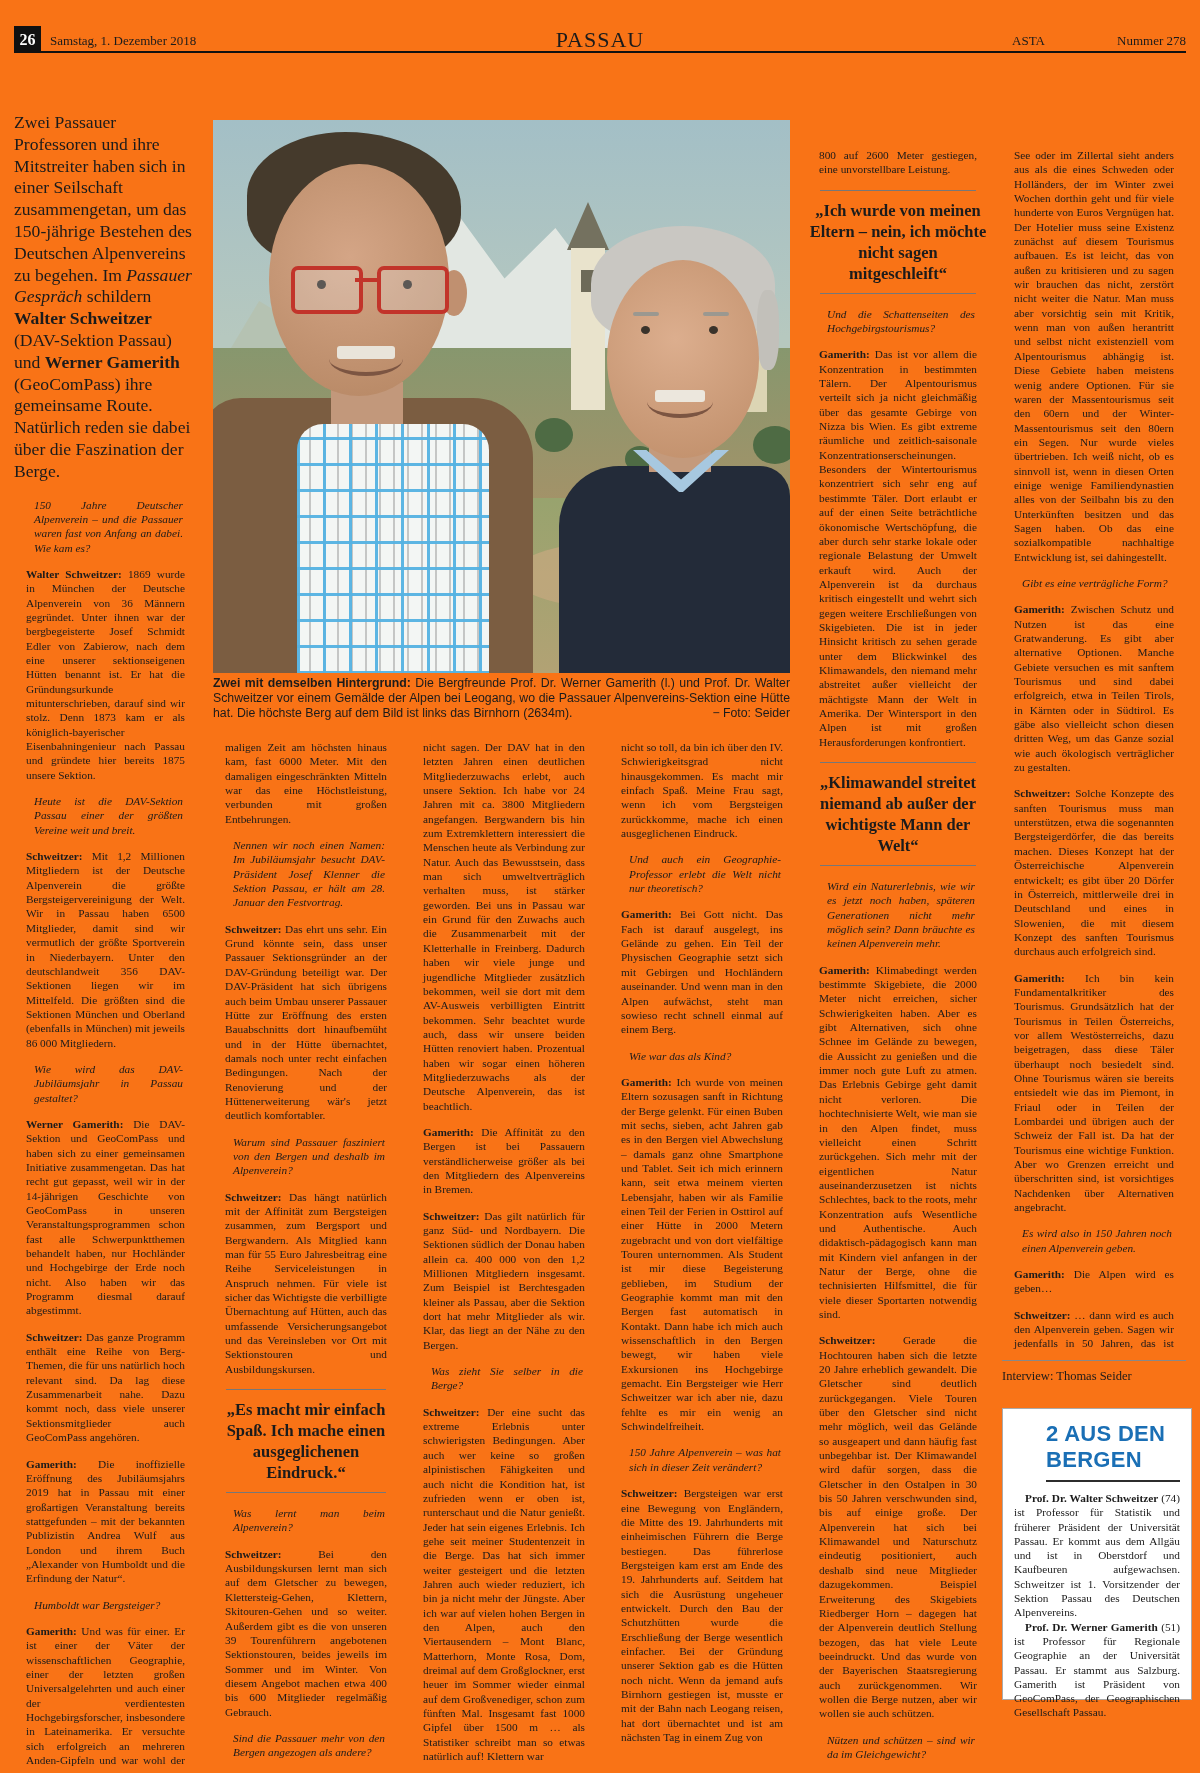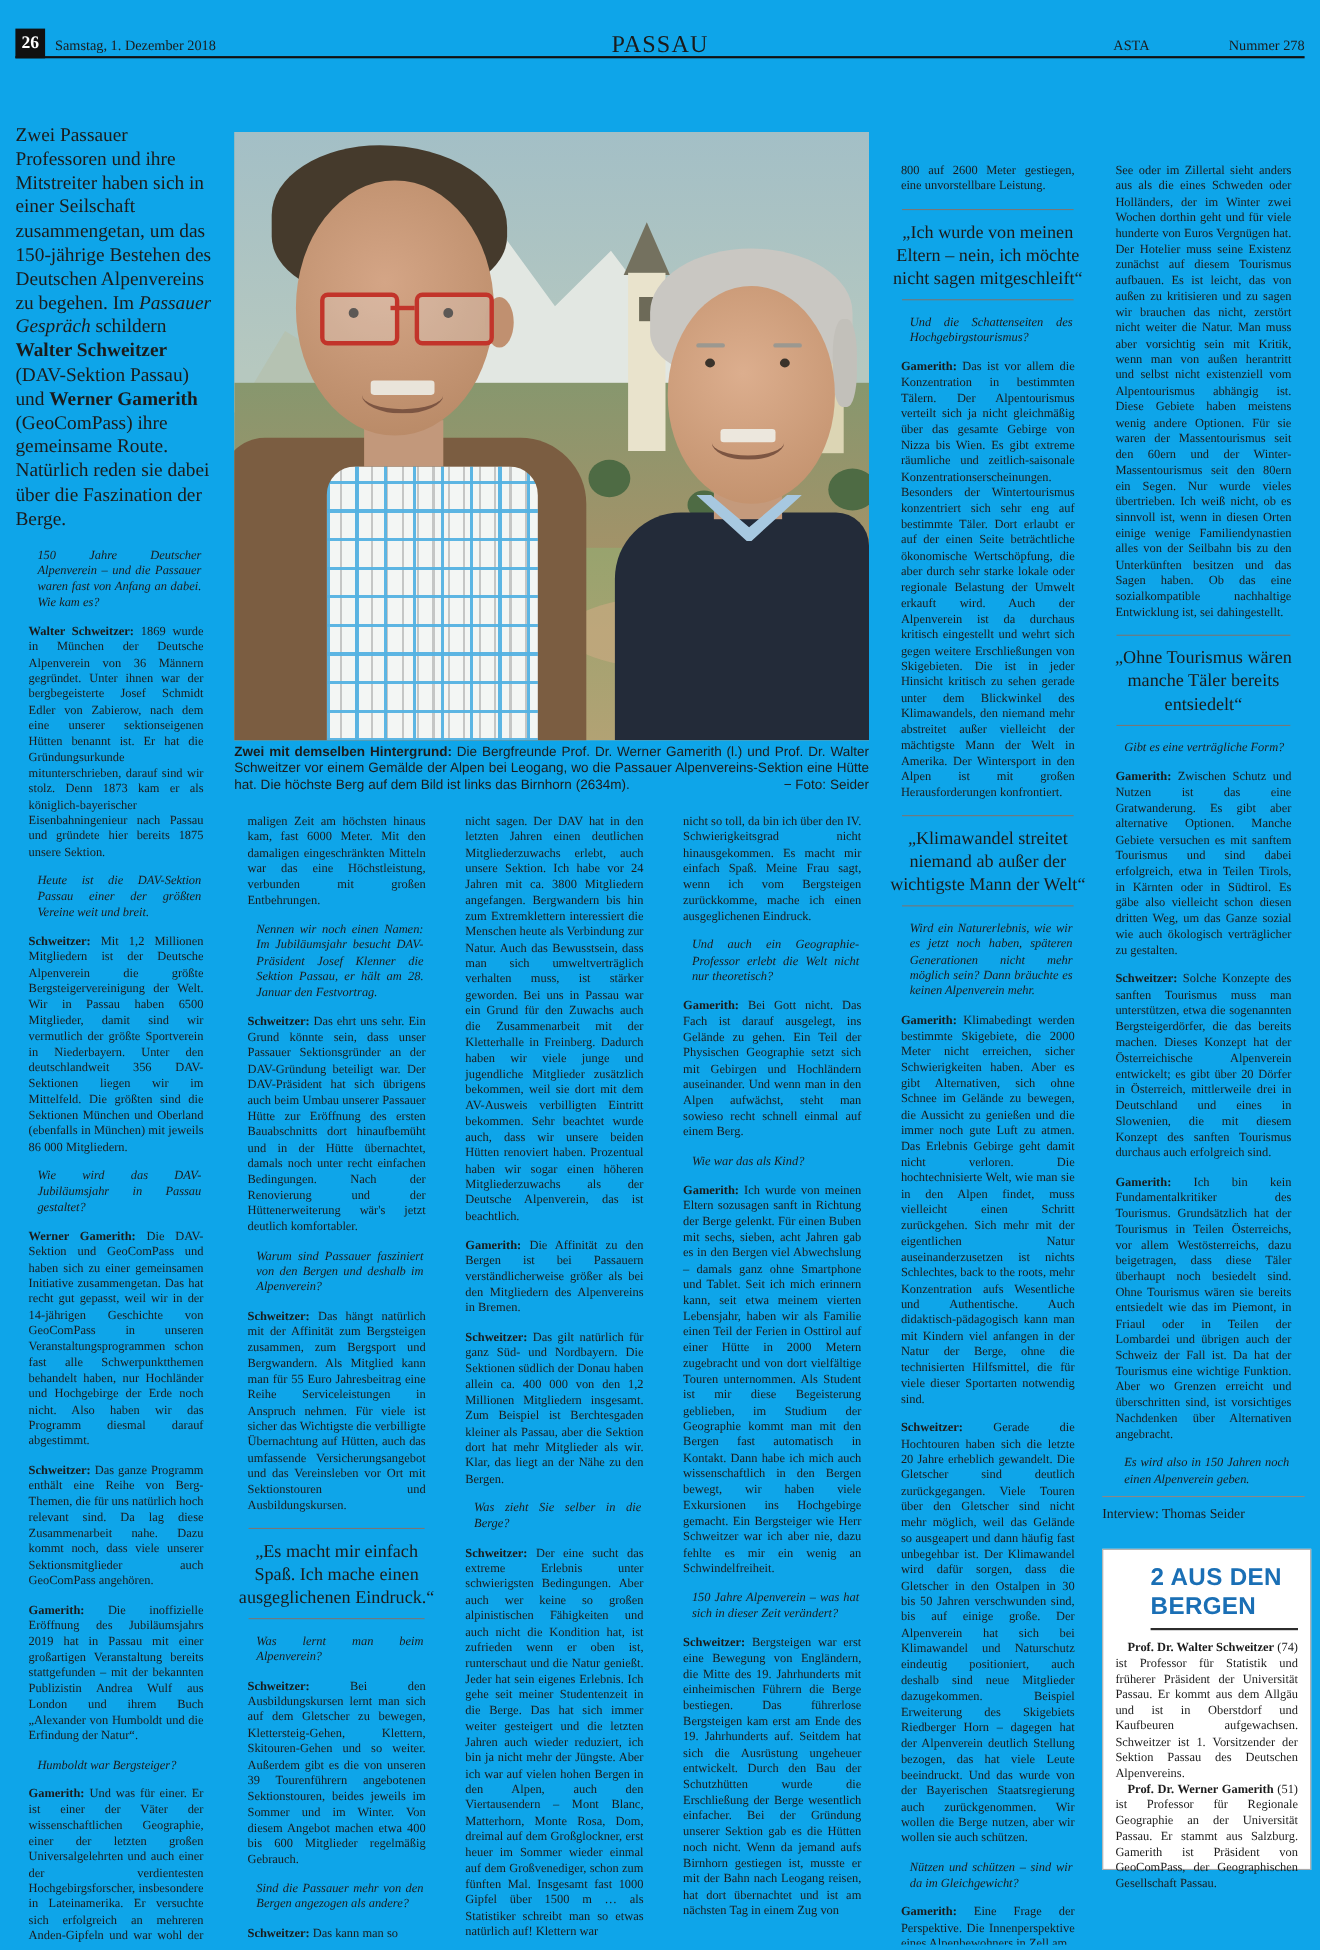--- a/index.html
+++ b/index.html
@@ -1,37 +1,37 @@
 <!DOCTYPE html>
 <html lang="de"><head>
 <meta charset="utf-8">
 <style>
   html,body{margin:0;padding:0;background:#e8e8e8;}
-  #page{position:relative;width:1200px;height:1773px;background:#0ea5e9;margin:0 auto;
+  #page{position:relative;width:1200px;height:1773px;background:#f97316;margin:0 auto;
         font-family:"Liberation Serif",serif;color:#1b1b1b;overflow:hidden;}
   
   .hdr-rule{position:absolute;left:14px;right:14px;top:51px;border-top:2px solid #111;}
   .pagenum{position:absolute;left:14px;top:26px;width:27px;height:27px;background:#111;color:#fff;
            font-size:16px;font-weight:bold;display:flex;align-items:center;justify-content:center;}
   .hdr-date{position:absolute;left:50px;top:33px;font-size:13px;}
   .hdr-section{position:absolute;left:0;right:0;top:27px;text-align:center;font-size:22px;letter-spacing:1px;}
   .hdr-edition{position:absolute;right:155px;top:33px;font-size:13px;}
   .hdr-issue{position:absolute;right:14px;top:33px;font-size:13px;}
   
   .headline{position:absolute;left:213px;top:56px;width:620px;text-align:center;
             font-size:45px;font-weight:bold;letter-spacing:.5px;}
   
   .col{position:absolute;overflow:hidden;text-align:justify;font-size:11.3px;line-height:14.35px;
        hyphens:auto;-webkit-hyphens:auto;}
   .col p{margin:12px;}
   .col p.q{font-style:italic;margin-top:9px;padding-left:8px;padding-right:2px;}
   .col p.a b{font-weight:bold;}
   .pullquote{margin:13px 0;text-align:center;}
   .pqrule{border-top:1px solid #777;width:86%;margin:7px auto;}
-  .pqtext{font-size:16.5px;line-height:21px;font-weight:normal;padding:2px 2px;}
+  .pqtext{font-size:16.5px;line-height:21px;font-weight:bold;padding:2px 2px;}
   
   .intro{font-size:17.6px;line-height:21.8px;text-align:left;margin-bottom:15px;hyphens:none;}
   
   .photo{position:absolute;left:213px;top:120px;width:577px;height:553px;overflow:hidden;background:#9db6ac;}
   .photo *{position:absolute;}
   .p-sky{left:0;top:0;width:577px;height:255px;background:linear-gradient(180deg,#a3bfc6,#b6c8bf 85%);}
   .p-peaks2{left:0;top:118px;width:577px;height:140px;background:#b5c2b2;
             clip-path:polygon(0 100%,8% 45%,20% 75%,33% 30%,47% 70%,62% 35%,78% 72%,92% 40%,100% 100%);}
   .p-peaks{left:88px;top:66px;width:424px;height:168px;background:#e2e7e2;
            clip-path:polygon(0 100%,12% 35%,22% 62%,35% 10%,48% 55%,60% 25%,72% 65%,85% 30%,100% 100%);}
@@ -226,25 +226,20 @@
         <div class="pqrule"></div>
       </div>
       <p class="q">Wird ein Naturerlebnis, wie wir es jetzt noch haben, späteren Generationen nicht mehr möglich sein? Dann bräuchte es keinen Alpenverein mehr.</p>
       <p class="a"><b>Gamerith: </b>Klimabedingt werden bestimmte Skigebiete, die 2000 Meter nicht erreichen, sicher Schwierigkeiten haben. Aber es gibt Alternativen, sich ohne Schnee im Gelände zu bewegen, die Aussicht zu genießen und die immer noch gute Luft zu atmen. Das Erlebnis Gebirge geht damit nicht verloren. Die hochtechnisierte Welt, wie man sie in den Alpen findet, muss vielleicht einen Schritt zurückgehen. Sich mehr mit der eigentlichen Natur auseinanderzusetzen ist nichts Schlechtes, back to the roots, mehr Konzentration aufs Wesentliche und Authentische. Auch didaktisch-pädagogisch kann man mit Kindern viel anfangen in der Natur der Berge, ohne die technisierten Hilfsmittel, die für viele dieser Sportarten notwendig sind.</p>
       <p class="a"><b>Schweitzer: </b>Gerade die Hochtouren haben sich die letzte 20 Jahre erheblich gewandelt. Die Gletscher sind deutlich zurückgegangen. Viele Touren über den Gletscher sind nicht mehr möglich, weil das Gelände so ausgeapert und dann häufig fast unbegehbar ist. Der Klimawandel wird dafür sorgen, dass die Gletscher in den Ostalpen in 30 bis 50 Jahren verschwunden sind, bis auf einige große. Der Alpenverein hat sich bei Klimawandel und Naturschutz eindeutig positioniert, auch deshalb sind neue Mitglieder dazugekommen. Beispiel Erweiterung des Skigebiets Riedberger Horn – dagegen hat der Alpenverein deutlich Stellung bezogen, das hat viele Leute beeindruckt. Und das wurde von der Bayerischen Staatsregierung auch zurückgenommen. Wir wollen die Berge nutzen, aber wir wollen sie auch schützen.</p>
       <p class="q">Nützen und schützen – sind wir da im Gleichgewicht?</p>
       <p class="a"><b>Gamerith: </b>Eine Frage der Perspektive. Die Innenperspektive eines Alpenbewohners in Zell am</p>
     </div>
   <div class="col" style="left:1002px;top:136px;width:184px;height:1218px;">
       <p class="a">See oder im Zillertal sieht anders aus als die eines Schweden oder Holländers, der im Winter zwei Wochen dorthin geht und für viele hunderte von Euros Vergnügen hat. Der Hotelier muss seine Existenz zunächst auf diesem Tourismus aufbauen. Es ist leicht, das von außen zu kritisieren und zu sagen wir brauchen das nicht, zerstört nicht weiter die Natur. Man muss aber vorsichtig sein mit Kritik, wenn man von außen herantritt und selbst nicht existenziell vom Alpentourismus abhängig ist. Diese Gebiete haben meistens wenig andere Optionen. Für sie waren der Massentourismus seit den 60ern und der Winter-Massentourismus seit den 80ern ein Segen. Nur wurde vieles übertrieben. Ich weiß nicht, ob es sinnvoll ist, wenn in diesen Orten einige wenige Familiendynastien alles von der Seilbahn bis zu den Unterkünften besitzen und das Sagen haben. Ob das eine sozialkompatible nachhaltige Entwicklung ist, sei dahingestellt.</p>
-      <div class="pullquote">
-        <div class="pqrule"></div>
-        <div class="pqtext">„Ohne Tourismus wären manche Täler bereits entsiedelt“</div>
-        <div class="pqrule"></div>
-      </div>
       <p class="q">Gibt es eine verträgliche Form?</p>
       <p class="a"><b>Gamerith: </b>Zwischen Schutz und Nutzen ist das eine Gratwanderung. Es gibt aber alternative Optionen. Manche Gebiete versuchen es mit sanftem Tourismus und sind dabei erfolgreich, etwa in Teilen Tirols, in Kärnten oder in Südtirol. Es gäbe also vielleicht schon diesen dritten Weg, um das Ganze sozial wie auch ökologisch verträglicher zu gestalten.</p>
       <p class="a"><b>Schweitzer: </b>Solche Konzepte des sanften Tourismus muss man unterstützen, etwa die sogenannten Bergsteigerdörfer, die das bereits machen. Dieses Konzept hat der Österreichische Alpenverein entwickelt; es gibt über 20 Dörfer in Österreich, mittlerweile drei in Deutschland und eines in Slowenien, die mit diesem Konzept des sanften Tourismus durchaus auch erfolgreich sind.</p>
       <p class="a"><b>Gamerith: </b>Ich bin kein Fundamentalkritiker des Tourismus. Grundsätzlich hat der Tourismus in Teilen Österreichs, vor allem Westösterreichs, dazu beigetragen, dass diese Täler überhaupt noch besiedelt sind. Ohne Tourismus wären sie bereits entsiedelt wie das im Piemont, in Friaul oder in Teilen der Lombardei und übrigen auch der Schweiz der Fall ist. Da hat der Tourismus eine wichtige Funktion. Aber wo Grenzen erreicht und überschritten sind, ist vorsichtiges Nachdenken über Alternativen angebracht.</p>
       <p class="q">Es wird also in 150 Jahren noch einen Alpenverein geben.</p>
       <p class="a"><b>Gamerith: </b>Die Alpen wird es geben…</p>
       <p class="a"><b>Schweitzer: </b>… dann wird es auch den Alpenverein geben. Sagen wir jedenfalls in 50 Jahren, das ist etwas leichter zu überblicken.</p>
     </div>
 
   <div class="byline">Interview: Thomas Seider</div>

